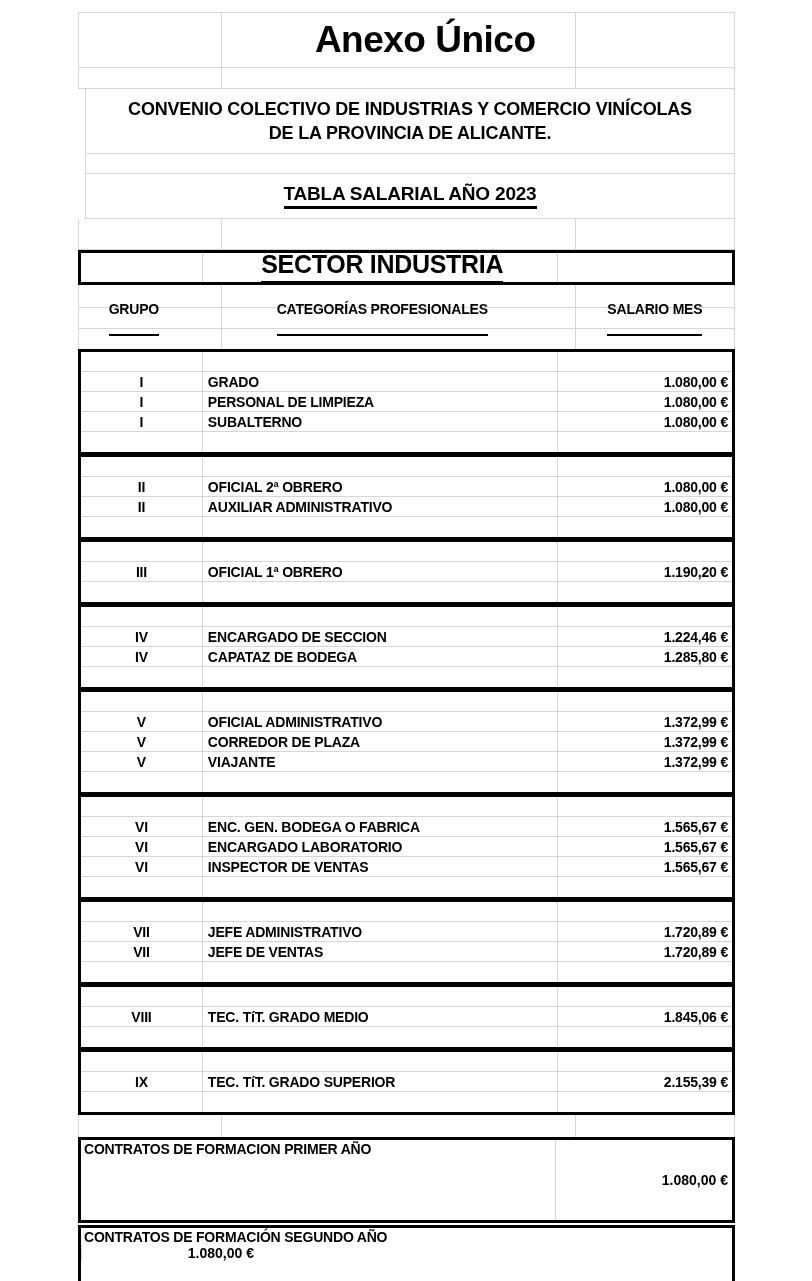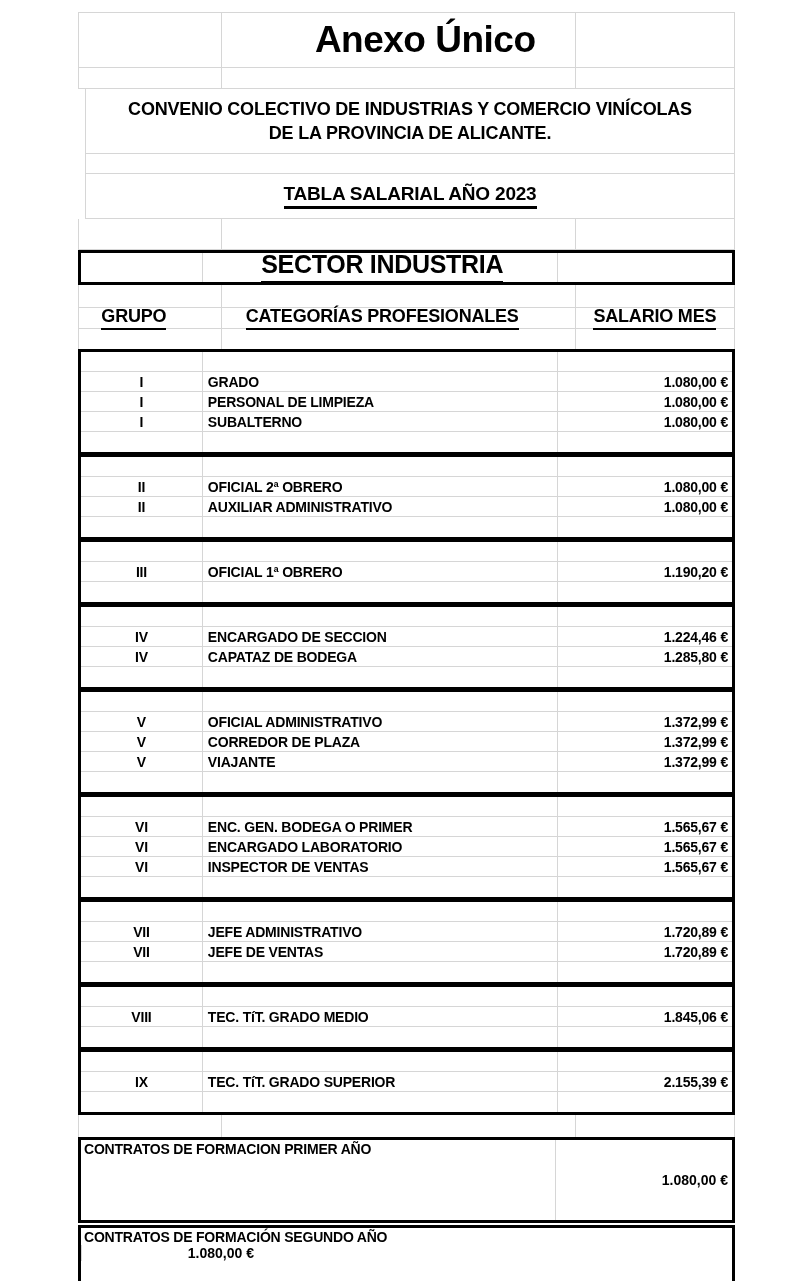--- a/index.html
+++ b/index.html
@@ -76,22 +76,22 @@
   .sector-title{
     font-size:25px;
     letter-spacing:-0.3px;
     border-bottom:4px solid var(--ink);
     padding-bottom:2px;
     white-space:nowrap;
   }
   .header-row .cell{display:flex;align-items:center;justify-content:center;}
   .u{
     border-bottom:2px solid var(--ink);
-    padding-bottom:1px;
-    font-size:18px;
+    padding-bottom:17px;
+    font-size:14px;
     letter-spacing:-0.2px;
     white-space:nowrap;
   }
   
   .gbox{margin-top:-1px;}
   .grow{
     display:flex;
     height:20px;
     border-bottom:1px solid var(--grid);
     align-items:center;
@@ -381,21 +381,21 @@
           <div class="grow">
             <div class="cell cA"></div>
             <div class="cell cB"></div>
             <div class="cell cC"></div>
           </div>
           <div class="grow">
             <div class="cell cA">
               <span class="cell-txt">VI</span>
             </div>
             <div class="cell cB">
-              <span class="cell-txt">ENC. GEN. BODEGA O PRIMER</span>
+              <span class="cell-txt">ENC. GEN. BODEGA O FABRICA</span>
             </div>
             <div class="cell cC">
               <span class="cell-txt">1.565,67 €</span>
             </div>
           </div>
           <div class="grow">
             <div class="cell cA">
               <span class="cell-txt">VI</span>
             </div>
             <div class="cell cB">

